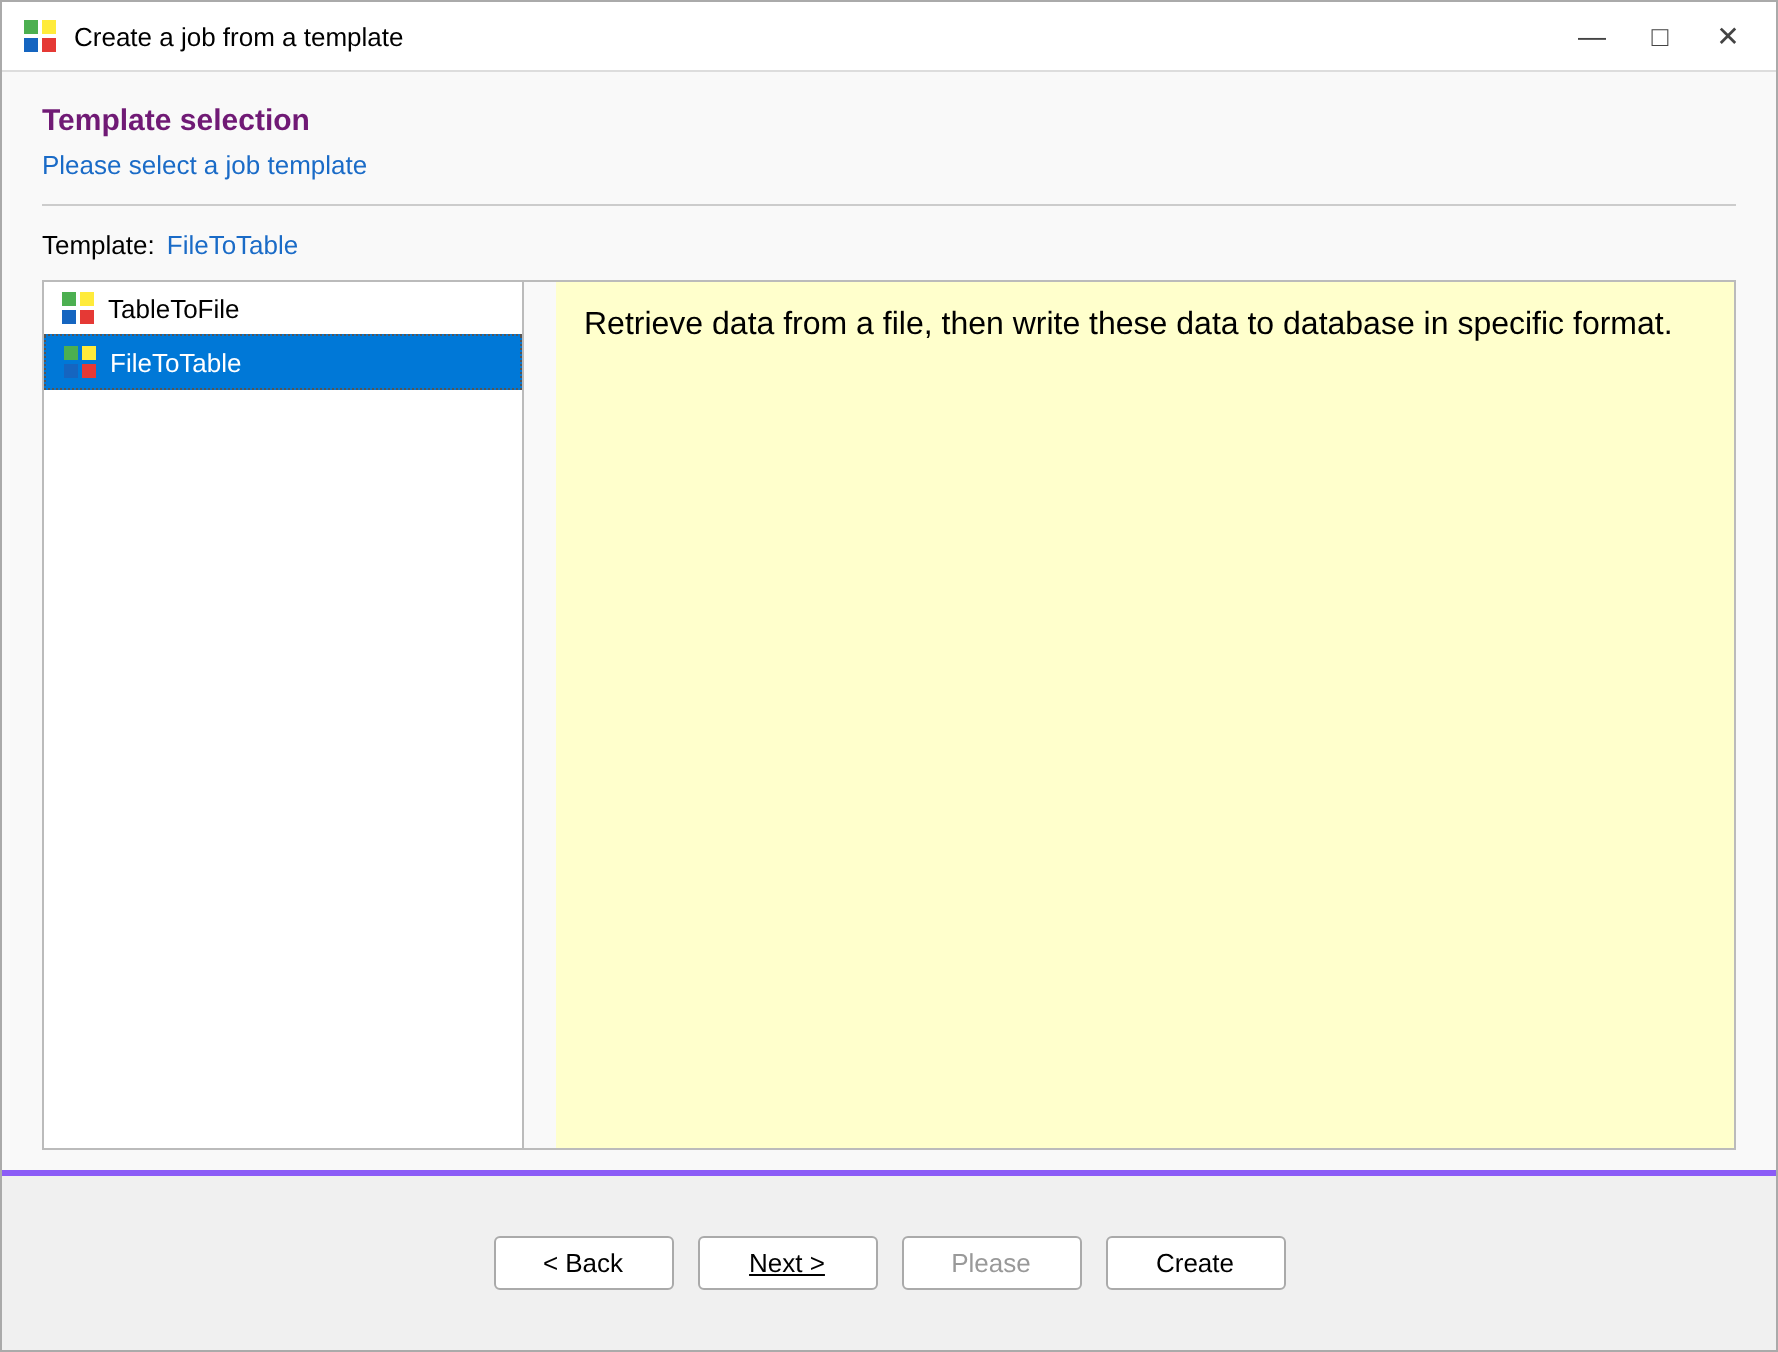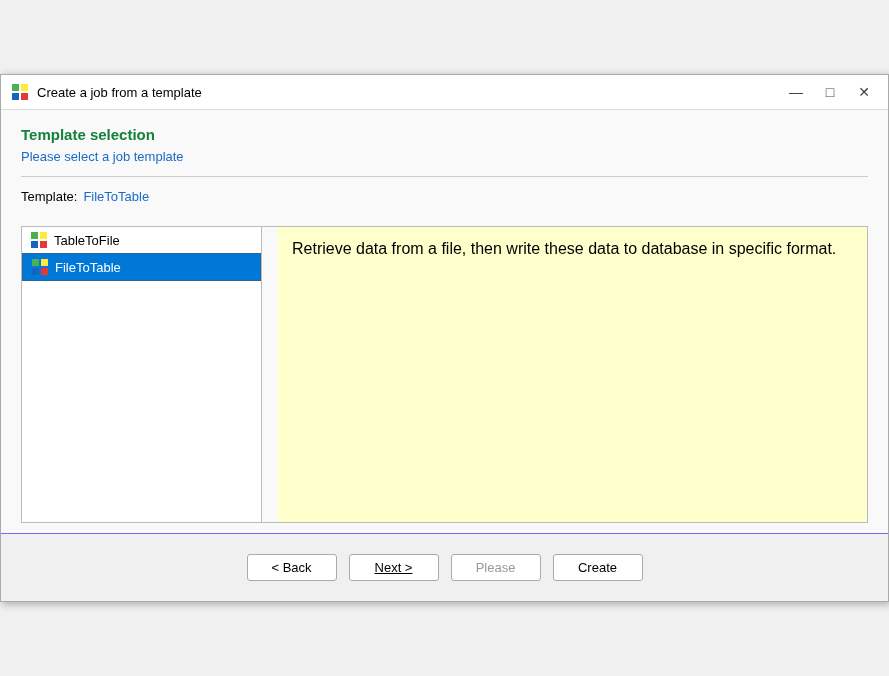--- a/index.html
+++ b/index.html
@@ -14,21 +14,21 @@
       background: #f0f0f0;
       display: flex;
       justify-content: center;
       align-items: center;
       width: 889px;
       height: 676px;
     }
 
     .window {
       width: 889px;
-      height: 528px;
+      height: 676px;
       background: #f9f9f9;
       border: 1px solid #aaa;
       display: flex;
       flex-direction: column;
       box-shadow: 2px 2px 8px rgba(0,0,0,0.3);
     }
 
     .title-bar {
       background: #ffffff;
       display: flex;
@@ -78,38 +78,38 @@
       overflow: hidden;
     }
 
     .header-section {
       margin-bottom: 12px;
     }
 
     .page-title {
       font-size: 15px;
       font-weight: bold;
-      color: #15803d;
+      color: #701a75;
       margin-bottom: 6px;
     }
 
     .page-subtitle {
       font-size: 13px;
       color: #1a6bc7;
     }
 
     .divider {
       height: 1px;
       background: #ccc;
       margin-bottom: 12px;
     }
 
     .template-row {
       display: flex;
-      margin-bottom: 22px;
+      margin-bottom: 10px;
       gap: 6px;
     }
 
     .template-label {
       font-size: 13px;
       color: #000;
       font-weight: normal;
     }
 
     .template-value {
@@ -161,22 +161,22 @@
     .description-panel {
       flex: 1;
       background: #ffffcc;
       padding: 10px 14px;
       font-size: 16px;
       color: #000;
       line-height: 1.5;
     }
 
     .footer {
-      padding: 20px 16px;
-      border-top: 1px solid #8b5cf6;
+      padding: 30px 16px;
+      border-top: 3px solid #8b5cf6;
       display: flex;
       justify-content: center;
       gap: 12px;
       background: #f0f0f0;
     }
 
     .footer-btn {
       min-width: 90px;
       padding: 5px 14px;
       font-size: 13px;

